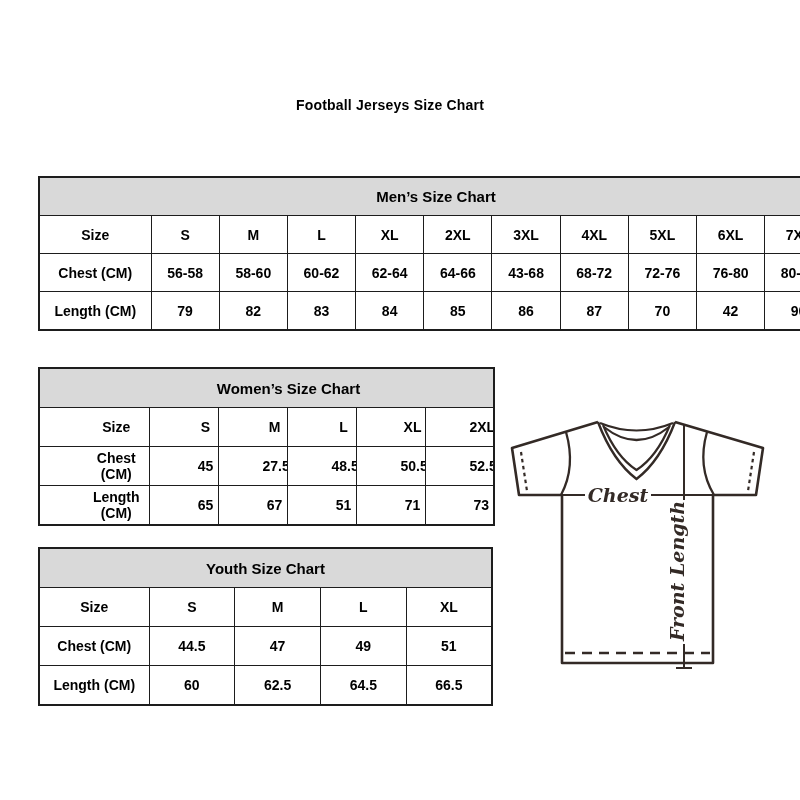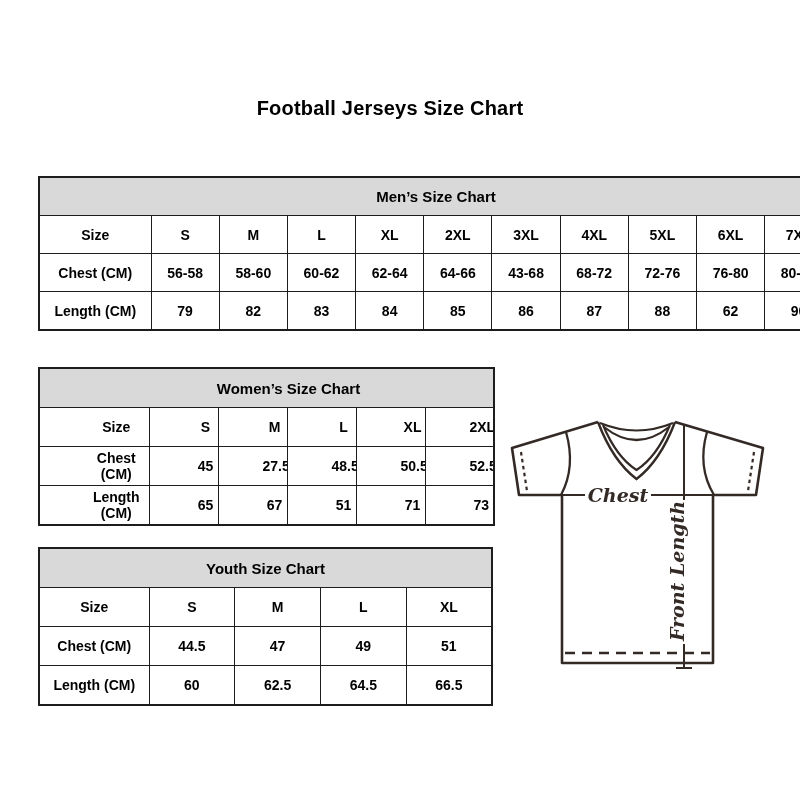--- a/index.html
+++ b/index.html
@@ -1,20 +1,20 @@
 <!DOCTYPE html>
 <html style="--line: #332a26; --header-bg: #d9d9d9; --border: #1d1d1d;"><head>
 <meta charset="utf-8">
 <style>
   html,body{margin:0;padding:0;background:#ffffff;}
   #page{position:relative;width:800px;height:800px;background:#ffffff;
         font-family:"Liberation Sans",sans-serif;color:#000;overflow:hidden;}
 
   .title{position:absolute;top:97px;left:0;width:780px;text-align:center;
-         font-size:20px;font-weight:bold;letter-spacing:.2px;}
+         font-size:14px;font-weight:bold;letter-spacing:.2px;}
 
   table.size-table{position:absolute;border-collapse:collapse;table-layout:fixed;
                    border:2px solid var(--border);background:#fff;}
   table.size-table td{border:1px solid var(--border);text-align:center;
                       vertical-align:middle;font-weight:bold;font-size:14px;
                       padding:0;overflow:hidden;}
   table.size-table .section-header{background:var(--header-bg);font-size:15px;
                       font-weight:bold;}
   #tbl-mens{left:38px;top:148px;width:796px;margin-top:28px;}
   #tbl-mens td{height:37px;}
@@ -85,22 +85,22 @@
         </tr>
         <tr>
           <td>Length (CM)</td>
           <td>79</td>
           <td>82</td>
           <td>83</td>
           <td>84</td>
           <td>85</td>
           <td>86</td>
           <td>87</td>
-          <td>88</td>
-          <td>62</td>
+          <td>70</td>
+          <td>42</td>
           <td>90</td>
         </tr>
       </tbody>
   </table>
 
   <table class="size-table" id="tbl-womens">
     <colgroup>
         <col class="label-col">
         <col>
         <col>

